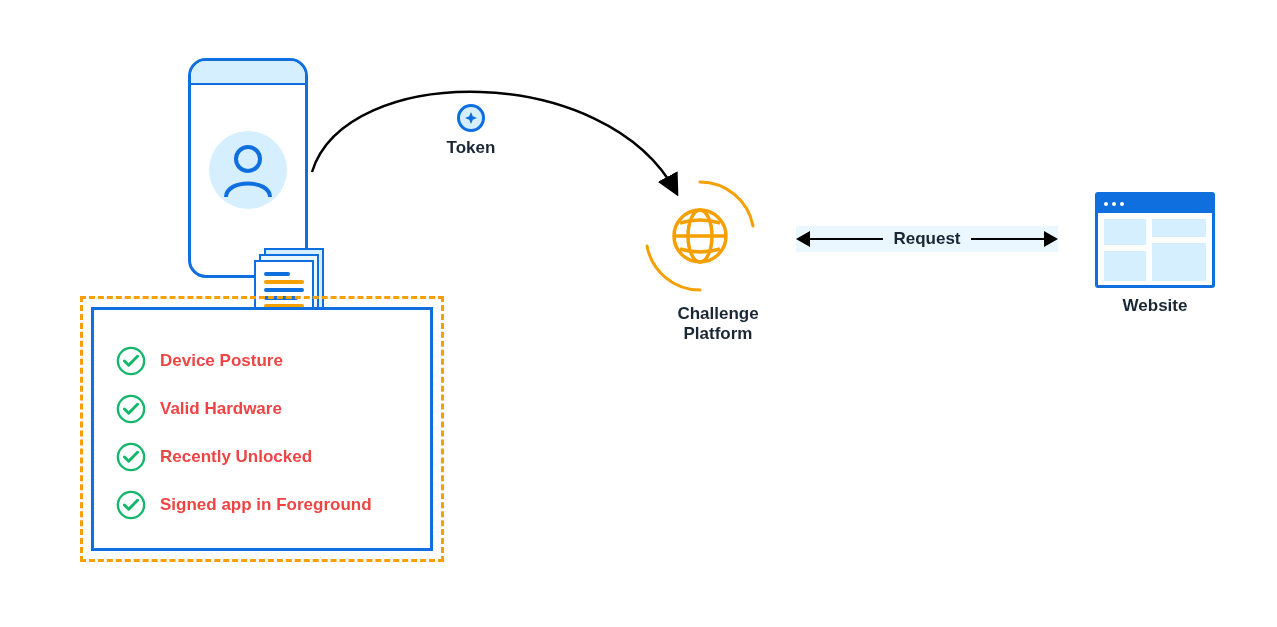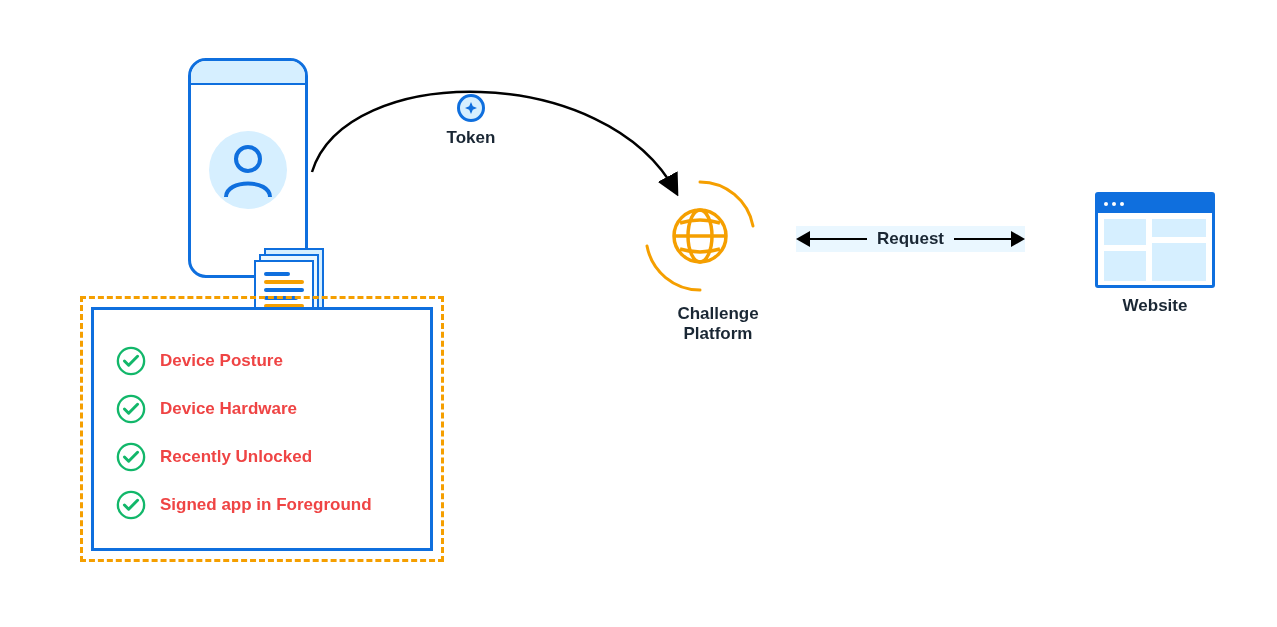--- a/index.html
+++ b/index.html
@@ -146,21 +146,21 @@
   .col-l { width: 42px; display:flex; flex-direction:column; gap:6px; }
   .col-r { flex:1; display:flex; flex-direction:column; gap:6px; }
   .tile { background:#d6efff; }
   .tile.a{ height:26px; } .tile.b{ height:30px; }
   .tile.c{ height:18px; } .tile.d{ height:38px; }
 
   
   .token {
     position: absolute;
     left: 442px;
-    top: 94px;
+    top: 104px;
     text-align: center;
     width: 58px;
   }
   .token-icon {
     width: 28px; height: 28px; margin: 0 auto 6px auto;
     border: 3px solid #0f6fde;
     border-radius: 50%;
     background: #d6efff;
     position: relative;
   }
@@ -179,21 +179,21 @@
     width: 380px;
     height: 180px;
     pointer-events: none;
   }
 
   
   .request {
     position: absolute;
     left: 796px;
     top: 226px;
-    width: 229px;
+    width: 262px;
     text-align: center;
   }
   .request-bar {
     height: 26px;
     background: #eaf7ff;
     display: flex;
     align-items: center;
     justify-content: center;
     position: relative;
   }
@@ -253,21 +253,21 @@
           <circle cx="16" cy="16" r="14" fill="none" stroke="#12b76a" stroke-width="2.5"></circle>
           <path d="M9 16 l4.5 4.5 L23 11" fill="none" stroke="#12b76a" stroke-width="3.2" stroke-linecap="round" stroke-linejoin="round"></path>
         </svg>
         <span>Device Posture</span>
       </div>
       <div class="check-row">
         <svg class="check-icon" viewBox="0 0 32 32">
           <circle cx="16" cy="16" r="14" fill="none" stroke="#12b76a" stroke-width="2.5"></circle>
           <path d="M9 16 l4.5 4.5 L23 11" fill="none" stroke="#12b76a" stroke-width="3.2" stroke-linecap="round" stroke-linejoin="round"></path>
         </svg>
-        <span>Device Hardware</span>
+        <span>Valid Hardware</span>
       </div>
       <div class="check-row">
         <svg class="check-icon" viewBox="0 0 32 32">
           <circle cx="16" cy="16" r="14" fill="none" stroke="#12b76a" stroke-width="2.5"></circle>
           <path d="M9 16 l4.5 4.5 L23 11" fill="none" stroke="#12b76a" stroke-width="3.2" stroke-linecap="round" stroke-linejoin="round"></path>
         </svg>
         <span>Recently Unlocked</span>
       </div>
       <div class="check-row" style="margin-bottom:16px;">
         <svg class="check-icon" viewBox="0 0 32 32">

